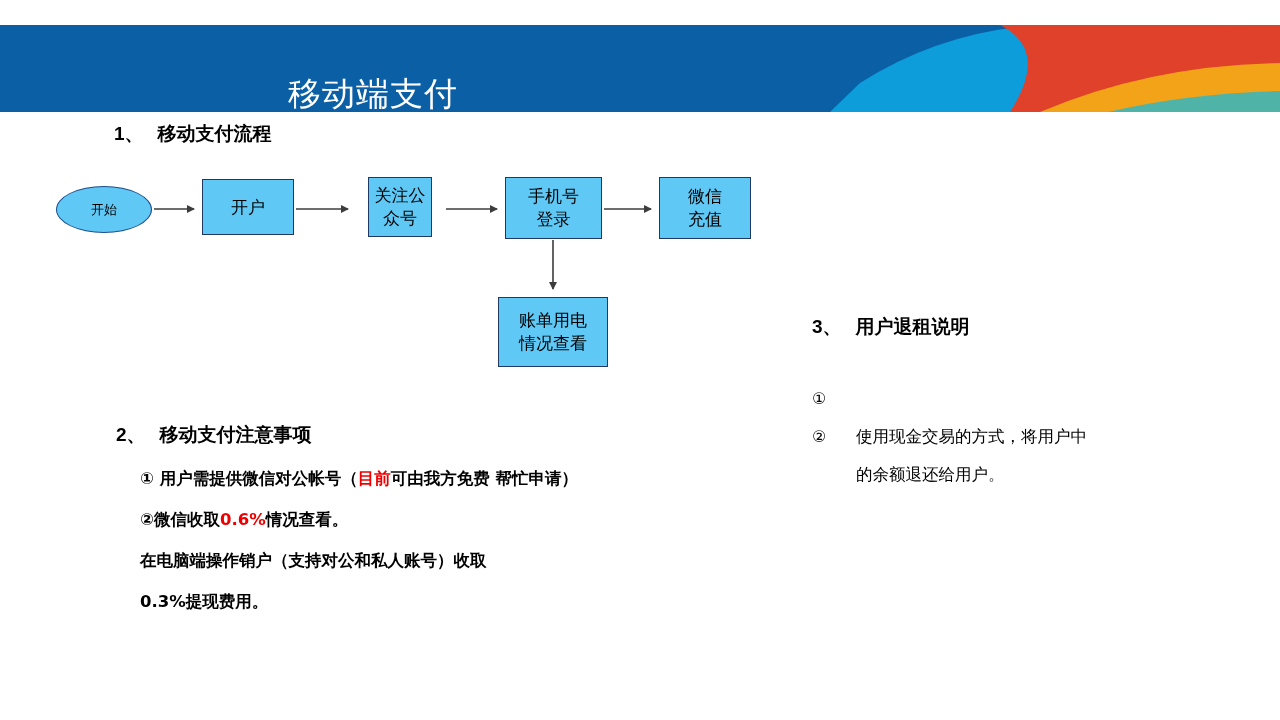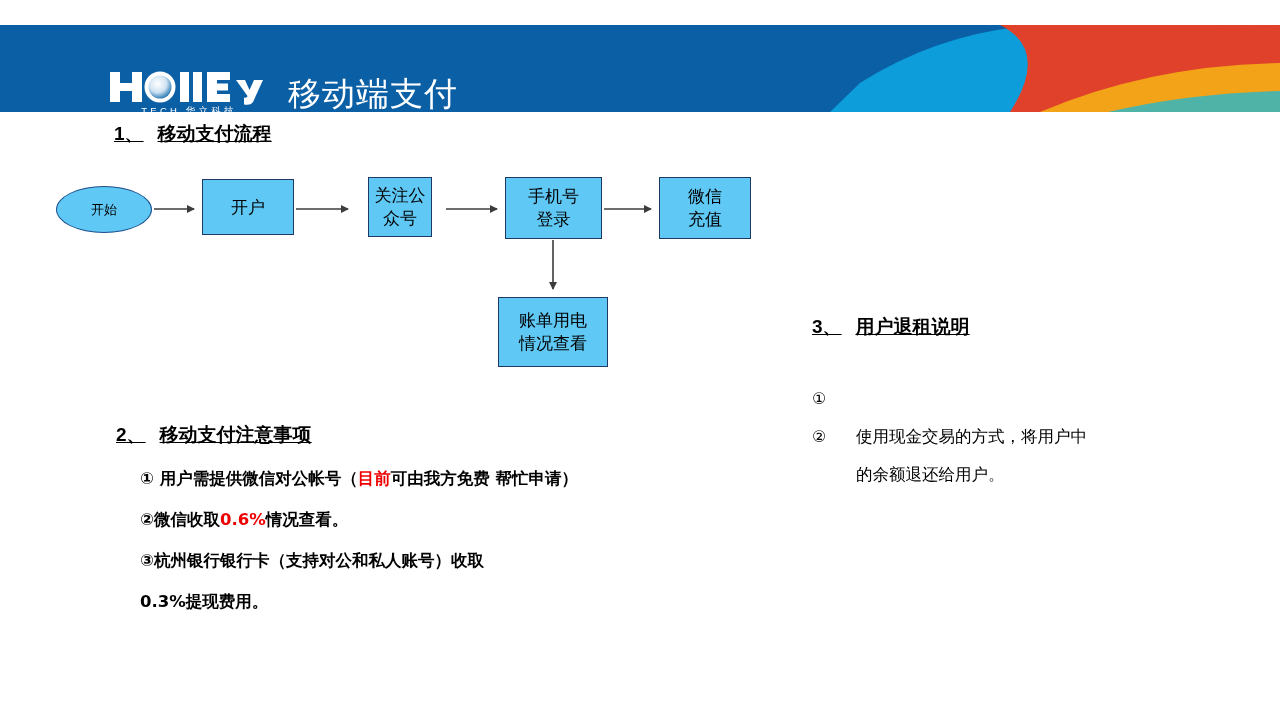--- a/index.html
+++ b/index.html
@@ -72,21 +72,20 @@
   }
 
   
   .section-heading {
     position: absolute;
     font-size: 19px;
     font-weight: bold;
     color: #000000;
     white-space: nowrap;
     line-height: 26px;
-    text-decoration: underline;
   }
   #heading-1 { left: 114px; top: 121px; }
   #heading-2 { left: 116px; top: 400px; margin-top: 22px; }
   #heading-3 { left: 812px; top: 314px; }
   .heading-num { margin-right: 14px; }
 
   
   #flowchart {
     position: absolute;
     left: 0;
@@ -173,45 +172,20 @@
     <svg id="header-svg" viewBox="0 0 1280 87" preserveAspectRatio="none">
       <rect x="0" y="0" width="1280" height="87" fill="#0b5fa5"></rect>
       <path d="M1280,0 L1280,87 L830,87 L860,58 Q960,-5 1080,0 Z" fill="#0d9ddb"></path>
       <path d="M1280,0 L1280,87 L880,87 Q1000,10 1280,0 Z" fill="#0d9ddb"></path>
       <path d="M1000,0 L1280,0 L1280,87 L1010,87 Q1050,25 1000,0 Z" fill="#e0412a"></path>
       <path d="M1280,0 L1280,87 L1012,87 Q1080,18 1280,0 Z" fill="#e0412a"></path>
       <path d="M1040,87 L1280,87 L1280,38 Q1150,40 1040,87 Z" fill="#f2a318"></path>
       <path d="M1108,87 L1280,87 L1280,66 Q1190,68 1108,87 Z" fill="#4fb3a8"></path>
     </svg>
 
-    <div id="logo-block">
-      <svg id="logo-wordmark" viewBox="0 0 162 36">
-        <defs>
-          <radialGradient id="oGrad" cx="40%" cy="35%" r="70%">
-            <stop offset="0%" stop-color="#ffffff"></stop>
-            <stop offset="55%" stop-color="#cfe3f2"></stop>
-            <stop offset="100%" stop-color="#1a6fae"></stop>
-          </radialGradient>
-        </defs>
-
-        <path d="M2,3 L12,3 L12,14 L24,14 L24,3 L34,3 L34,33 L24,33 L24,22 L12,22 L12,33 L2,33 Z" fill="#ffffff"></path>
-
-        <circle cx="52" cy="18" r="15.5" fill="#ffffff"></circle>
-        <circle cx="52" cy="18" r="11.5" fill="url(#oGrad)"></circle>
-
-        <rect x="72" y="3" width="9" height="30" fill="#ffffff"></rect>
-
-        <rect x="85" y="3" width="9" height="30" fill="#ffffff"></rect>
-
-        <path d="M99,3 L122,3 L122,11 L109,11 L109,14.5 L120,14.5 L120,21.5 L109,21.5 L109,25 L122,25 L122,33 L99,33 Z" fill="#ffffff"></path>
-
-        <path d="M128,11 L137,11 L141.5,21 L146,11 L155,11 L145,33 C143,36 140,36 136,35.5 L136,28.5 C138,29 139,28.5 139.5,27 L128,11 Z" fill="#ffffff"></path>
-      </svg>
-      <div id="logo-sub">TECH 华立科技</div>
-    </div>
 
     <div id="header-title">移动端支付</div>
   </div>
 
   <div class="section-heading" id="heading-1">
     <span class="heading-num">1、</span><span>移动支付流程</span>
   </div>
 
   <div id="flowchart">
 
@@ -254,21 +228,21 @@
   </div>
 
   <div class="body-text" id="sec2-body">
     <div class="para wrap">
       <span>① 用户需提供微信对公帐号（</span><span class="red">目前</span><span>可由我方免费</span>
       <span>帮忙申请）</span>
     </div>
     <div class="para">
       <span>②微信收取</span><span class="red">0.6%</span><span>情况查看。</span>
     </div>
-    <div class="para">③杭州银行银行卡（支持对公和私人账号）收取</div>
+    <div class="para">在电脑端操作销户（支持对公和私人账号）收取</div>
     <div class="para">0.3%提现费用。</div>
   </div>
 
   <div class="section-heading" id="heading-3">
     <span class="heading-num">3、</span><span>用户退租说明</span>
   </div>
 
   <div class="body-text" id="sec3-body">
     <div class="sec3-item">
       <span class="sec3-marker">①</span>

